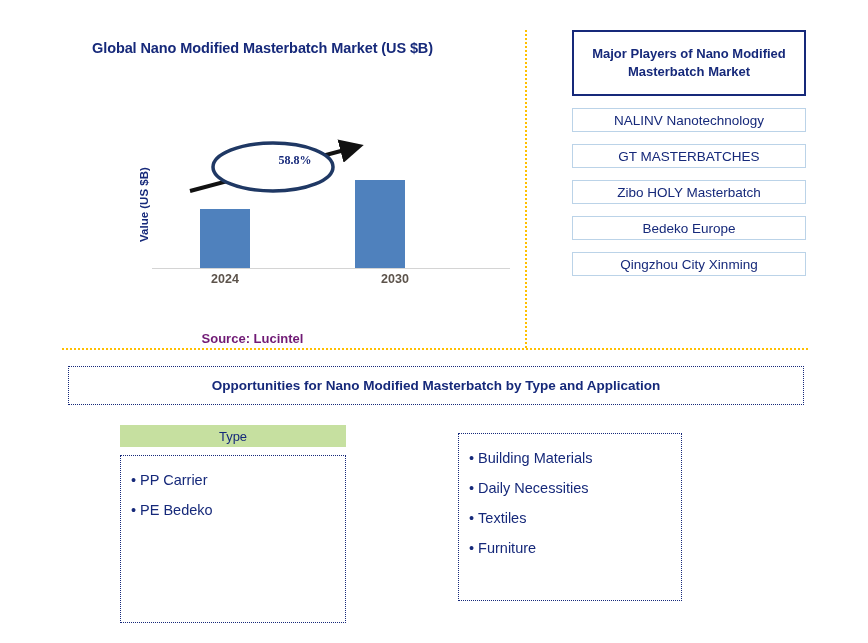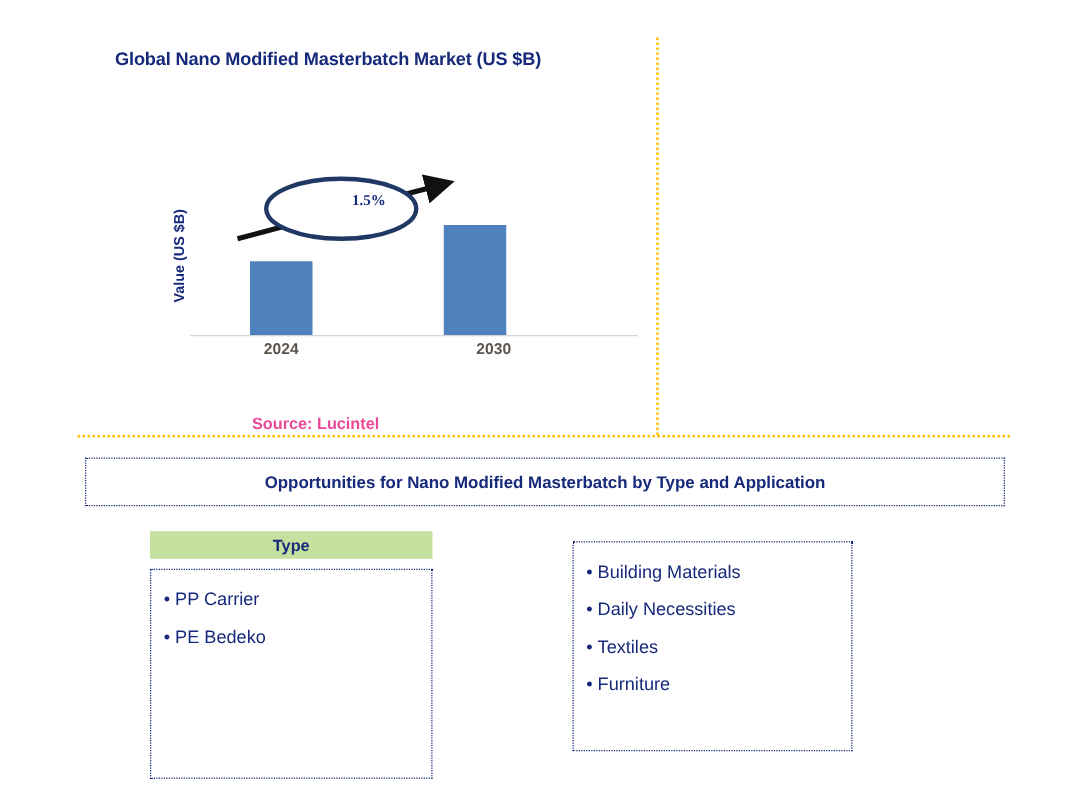--- a/index.html
+++ b/index.html
@@ -95,21 +95,21 @@
     font-family: "Liberation Serif", serif;
   }
 
   .source {
     position: absolute;
     left: 0px; top: 317px;
     width: 505px;
     text-align: center;
     font-size: 13px;
     font-weight: bold;
-    color: #ec4899;
+    color: #701a75;
   }
 
   
   .v-divider {
     position: absolute;
     left: 525px; top: 30px;
     width: 0; height: 318px;
     border-left: 2px dotted #FFC000;
   }
   .h-divider {
@@ -172,21 +172,21 @@
   .col-app  { left: 458px; width: 224px; }
 
   .col-header {
     height: 22px;
     background: #C6E0A0;
     display: flex;
     align-items: center;
     justify-content: center;
     color: #16297A;
     font-size: 13px;
-    font-weight: bold;
+    font-weight: normal;
   }
   .col-body {
     margin-top: 8px;
     border: 1px dotted #16297A;
     background: #ffffff;
     padding: 9px 0 9px 6px;
   }
   .col-type .col-body { height: 168px; }
   .col-app  .col-body { height: 168px; }
 
@@ -220,32 +220,41 @@
       <svg class="cagr-svg" viewBox="0 0 240 80" xmlns="http://www.w3.org/2000/svg">
         <defs>
           <marker id="arrowhead" markerWidth="6" markerHeight="6" refX="4" refY="3" orient="auto">
             <path d="M0,0 L6,3 L0,6 z" fill="#111111"></path>
           </marker>
         </defs>
         <line x1="2" y1="58" x2="168" y2="14" stroke="#111111" stroke-width="4" marker-end="url(#arrowhead)"></line>
         <ellipse cx="85" cy="34" rx="60" ry="24" fill="#ffffff" stroke="#1F3864" stroke-width="3.5"></ellipse>
       </svg>
 
-      <div class="cagr-text">1.5%</div>
+      <div class="cagr-text">58.8%</div>
 
       <div class="x-tick x-tick-1">2024</div>
       <div class="x-tick x-tick-2">2030</div>
     </div>
 
     <div class="source">Source: Lucintel</div>
   </div>
 
   <div class="v-divider"></div>
   <div class="h-divider"></div>
 
+  <div class="players">
+    <div class="players-header">Major Players of Nano Modified Masterbatch Market</div>
+
+    <div class="player-item">NALINV Nanotechnology</div>
+    <div class="player-item">GT MASTERBATCHES</div>
+    <div class="player-item">Zibo HOLY Masterbatch</div>
+    <div class="player-item">Bedeko Europe</div>
+    <div class="player-item">Qingzhou City Xinming</div>
+  </div>
 
   <div class="opp-banner">Opportunities for Nano Modified Masterbatch by Type and Application</div>
 
   <div class="col col-type">
     <div class="col-header">Type</div>
     <div class="col-body">
       <div class="bullet-item">
         <span class="dot">•</span><span>PP Carrier</span>
       </div>
       <div class="bullet-item">

